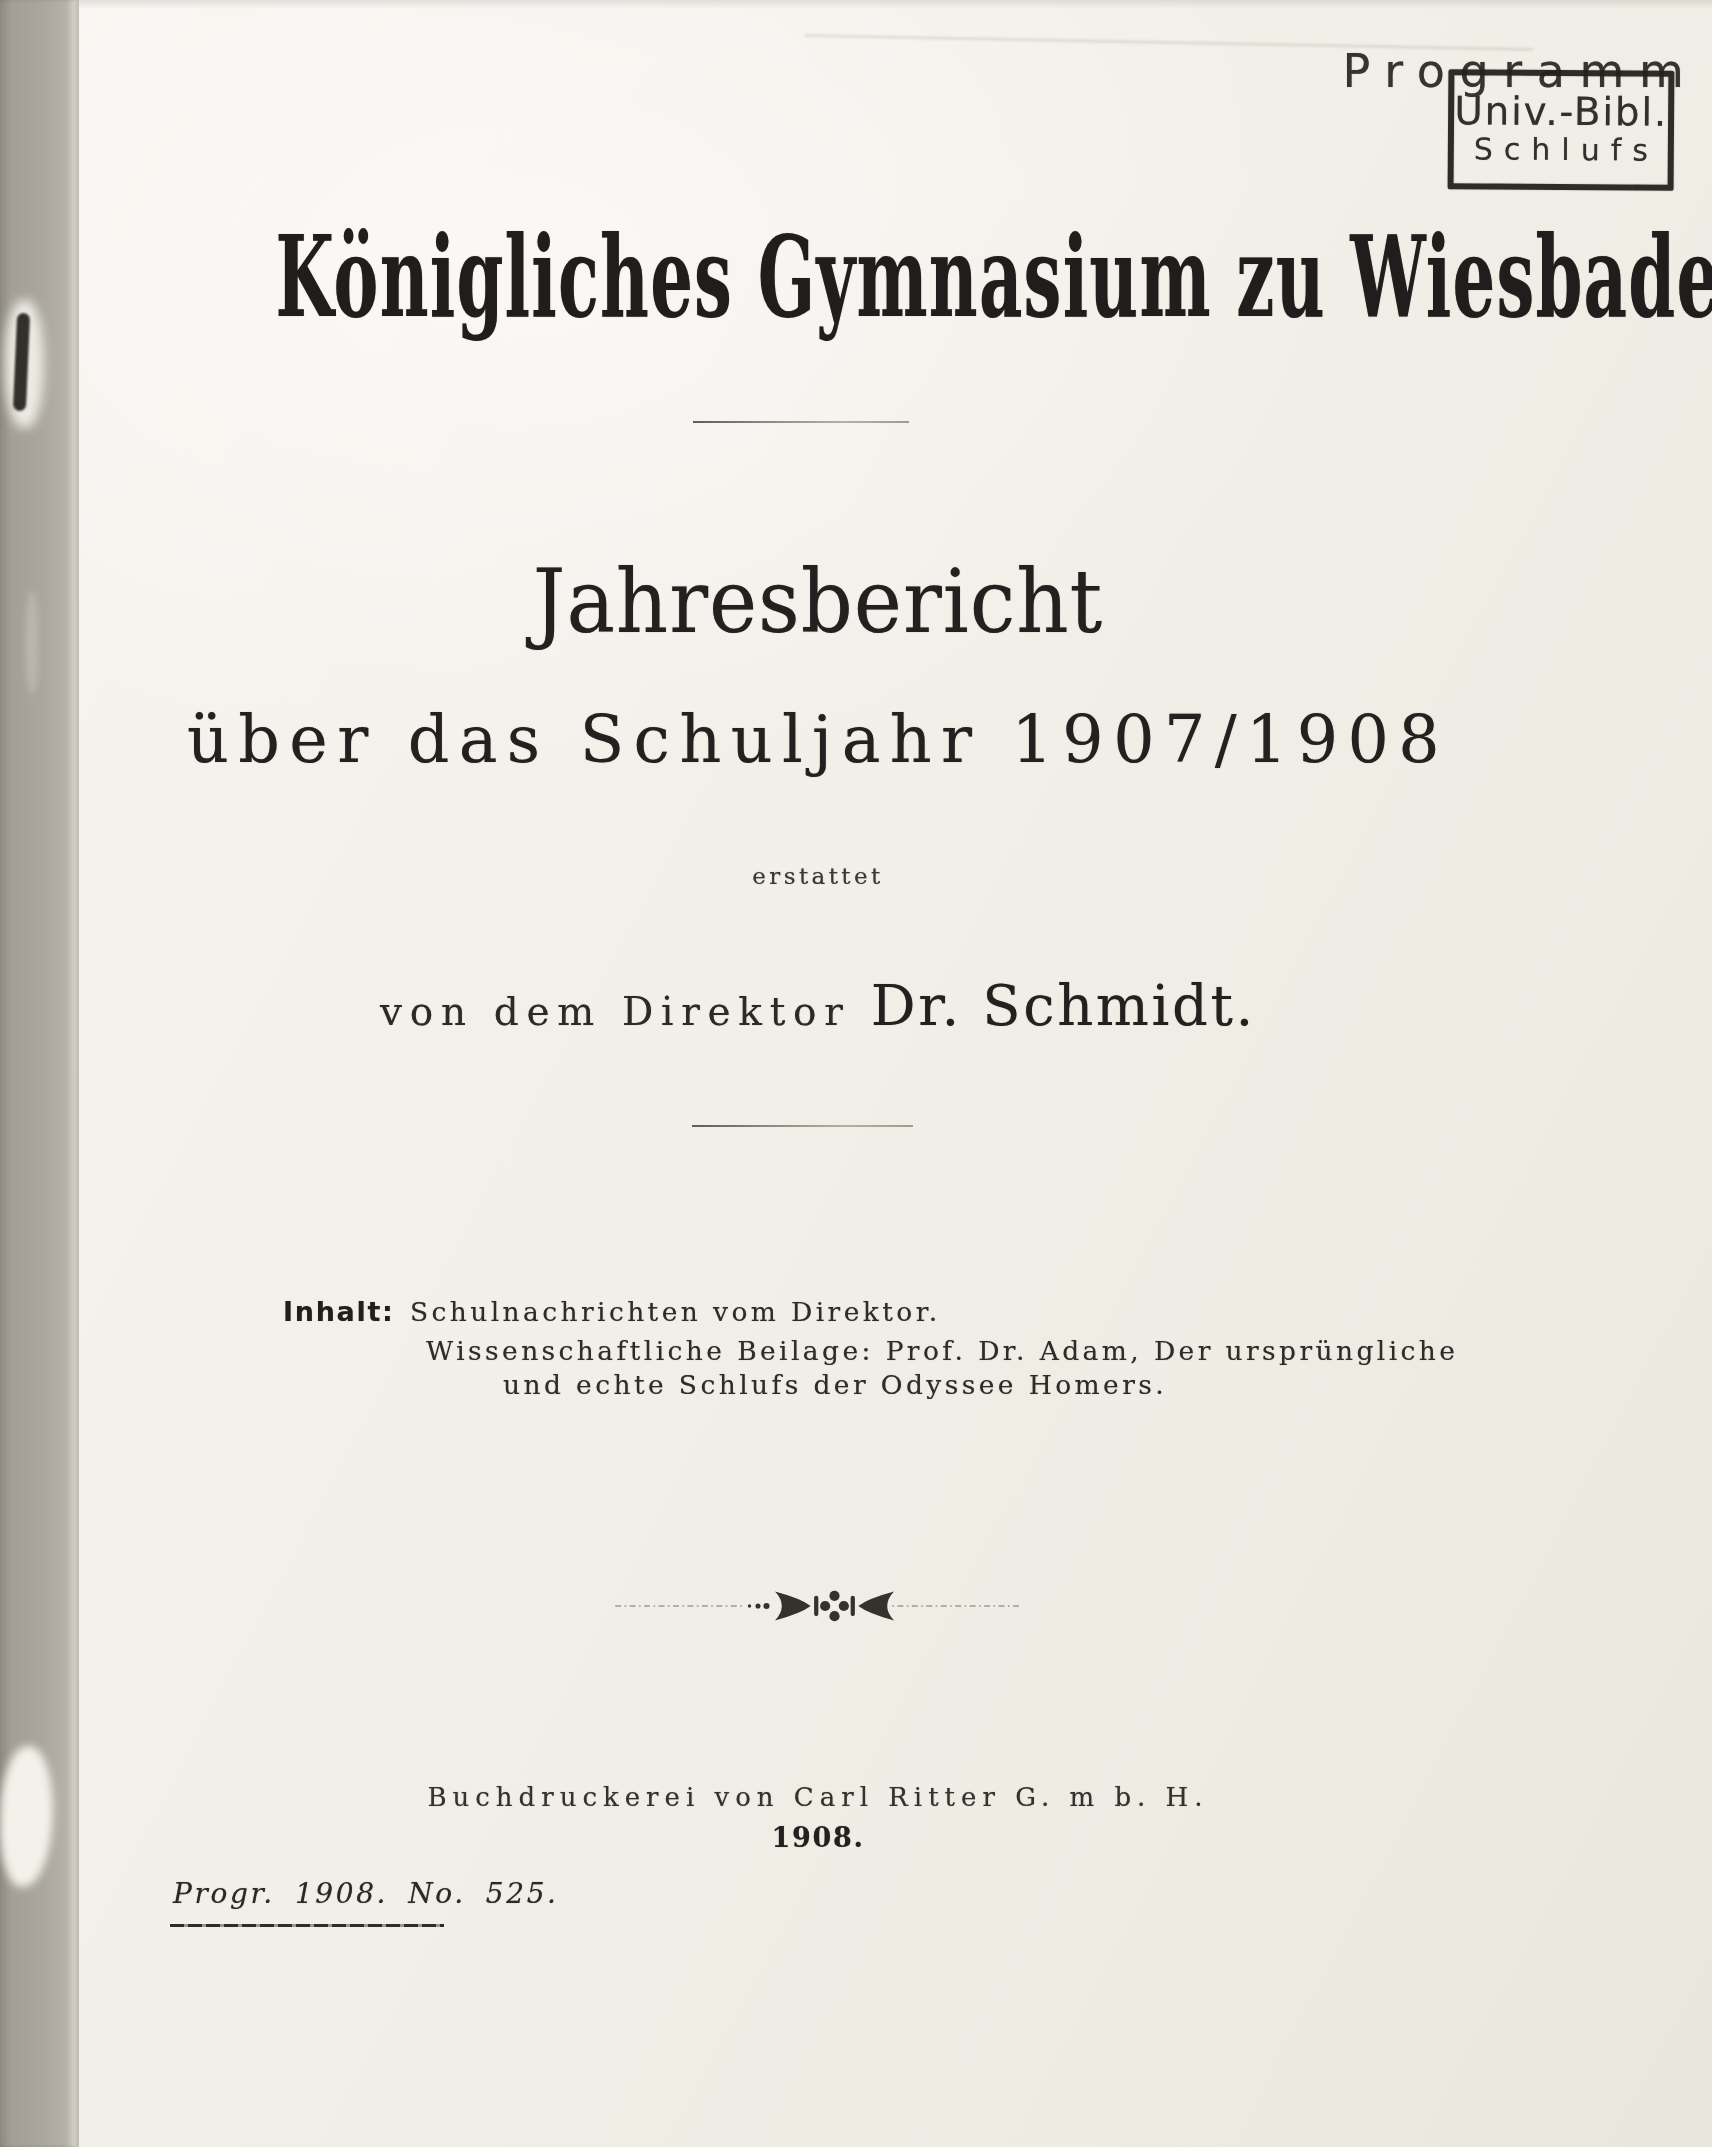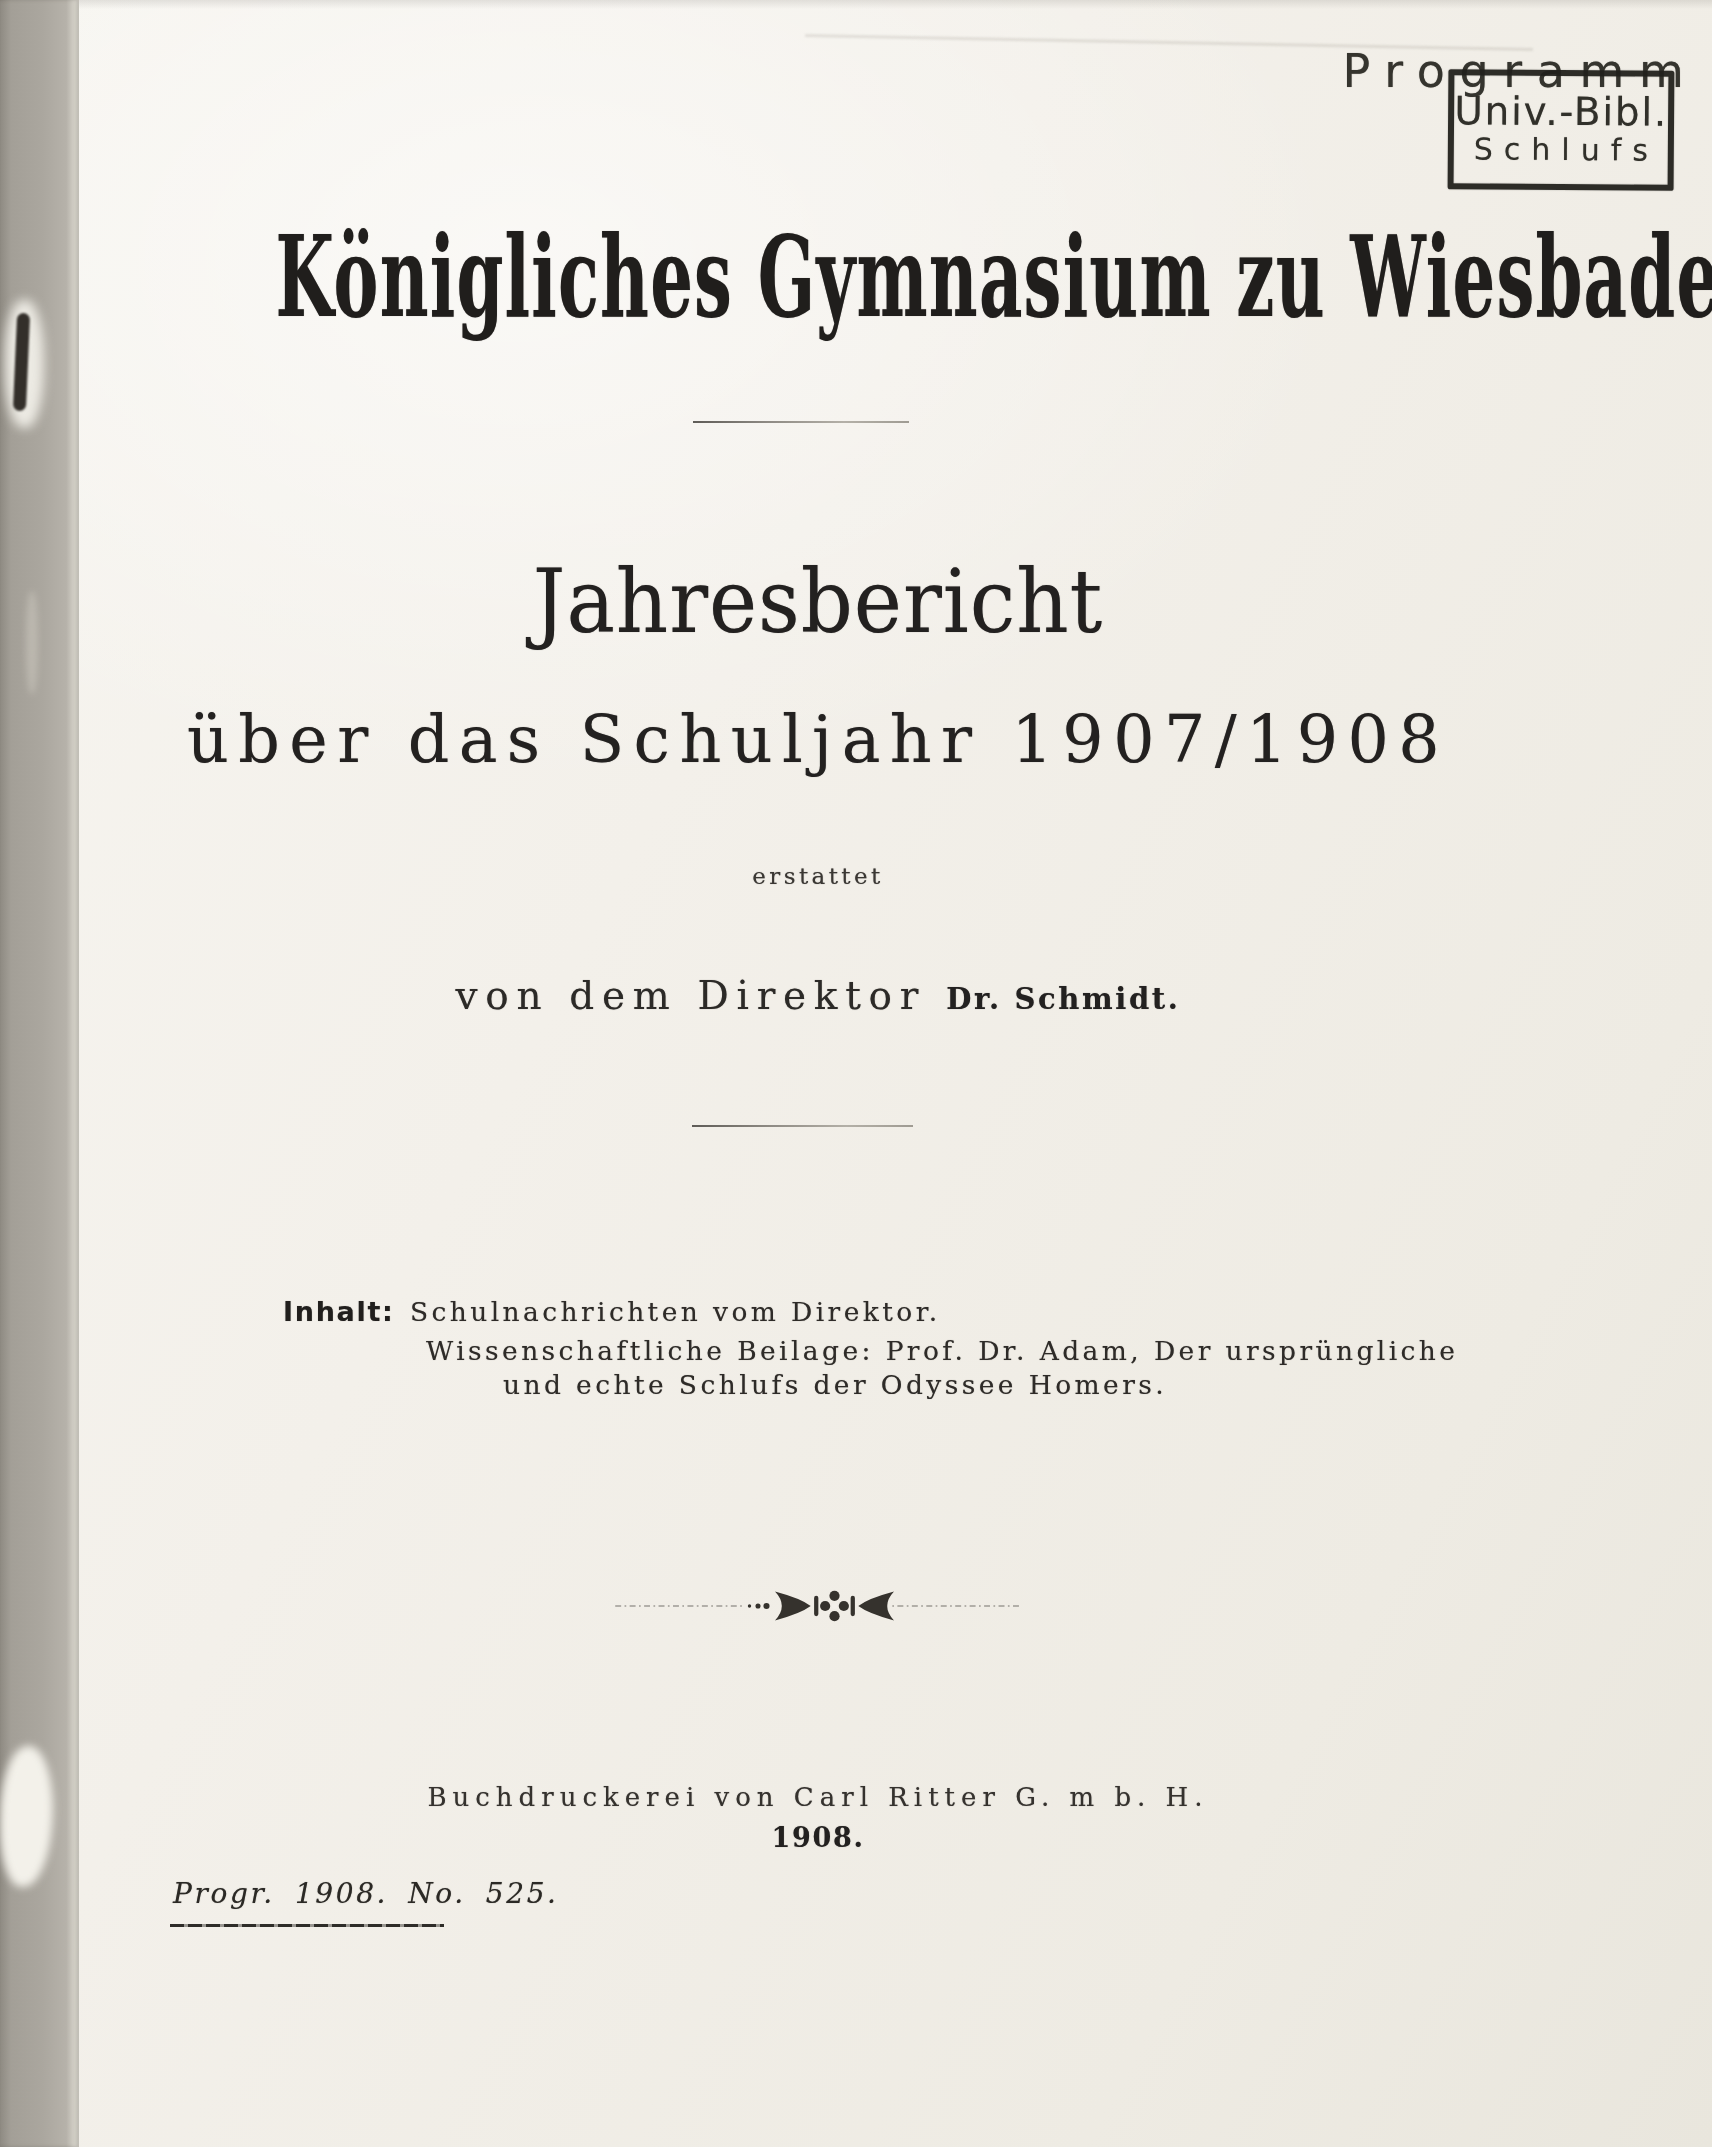--- a/index.html
+++ b/index.html
@@ -53,21 +53,21 @@
   .cline{position:absolute;left:43px;width:1550px;text-align:center;white-space:nowrap;
          text-shadow:0 0 0.9px rgba(35,32,30,.5);}
   .title{
     top:212px;font-size:96px;font-weight:bold;letter-spacing:1.7px;
     transform:scale(.70,1.16);transform-origin:50% 0;color:#201e1c;
   }
   .jahres{top:550px;font-size:84px;letter-spacing:0.9px;transform:scale(.97,1.05);transform-origin:50% 0;}
   .schuljahr{top:702px;font-size:65px;letter-spacing:9.4px;}
   .erstattet{top:863px;font-size:23px;letter-spacing:3.4px;color:#3a3733;}
   .byline{top:973px;font-size:39px;letter-spacing:7.7px;color:#2c2a27;}
-  .byline .bname{font-size:29px;font-weight:bold;letter-spacing:2.6px;color:#232120;}
+  .byline .bname{font-size:56px;font-weight:normal;letter-spacing:2.6px;color:#232120;}
   .rule{position:absolute;height:1.7px;
         background:linear-gradient(90deg,#45423d,#7d7972 35%,#a9a59c 70%,#918d84 100%);
         opacity:.85;filter:blur(0.3px);}
   .rule1{left:693px;top:421px;width:216px;}
   .rule2{left:692px;top:1125px;width:221px;}
   
   .inhalt{position:absolute;font-size:26.5px;letter-spacing:3.4px;color:#2e2b28;white-space:nowrap;
           text-shadow:0 0 0.9px rgba(40,37,34,.45);}
   .inhalt .label{font-family:"DejaVu Sans","Liberation Sans",sans-serif;font-weight:bold;
                  font-size:27px;letter-spacing:1.7px;margin-right:15.4px;color:#211f1d;}

